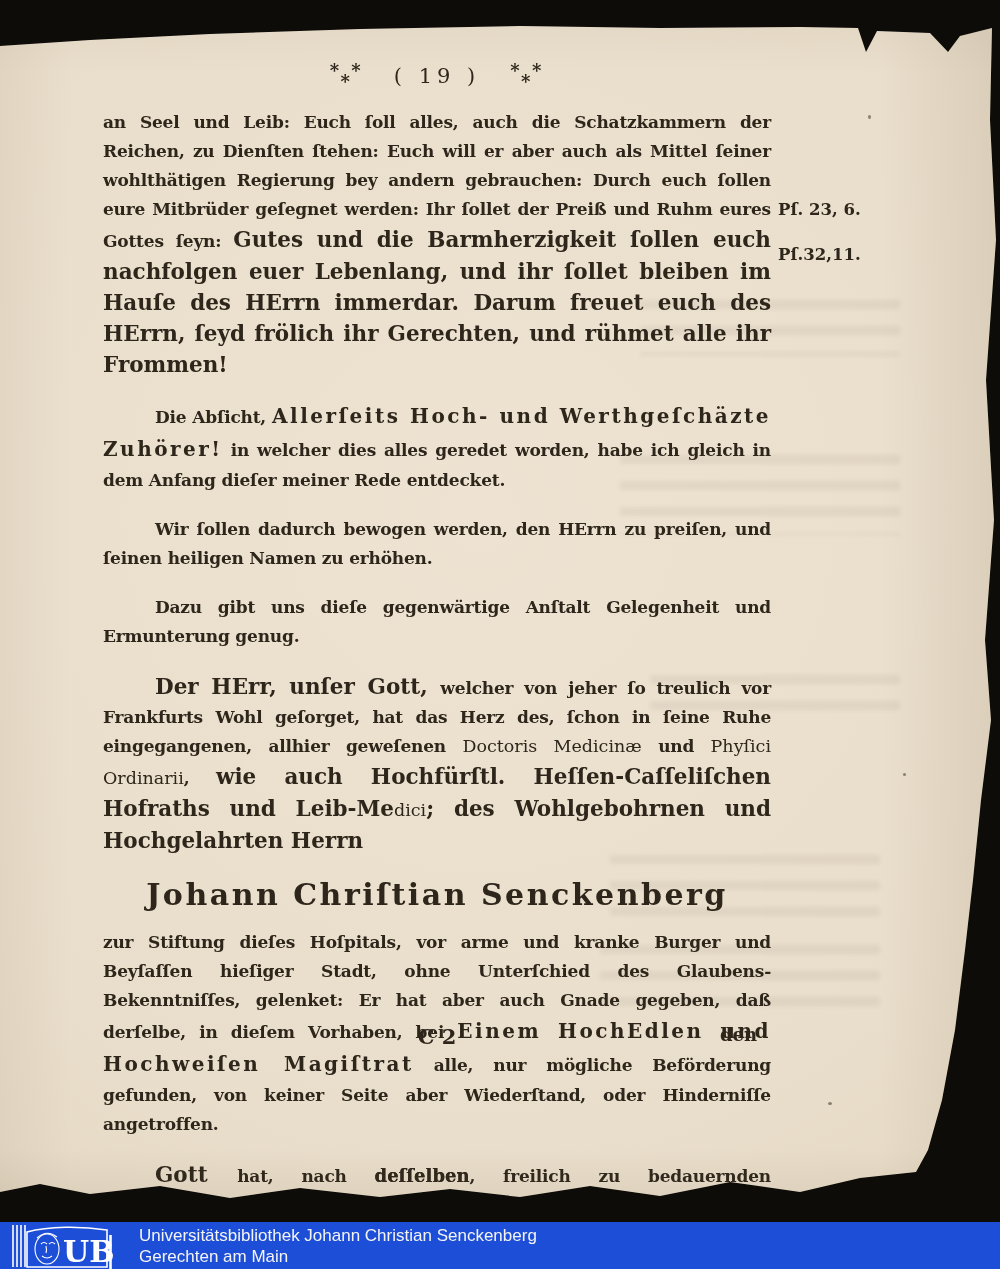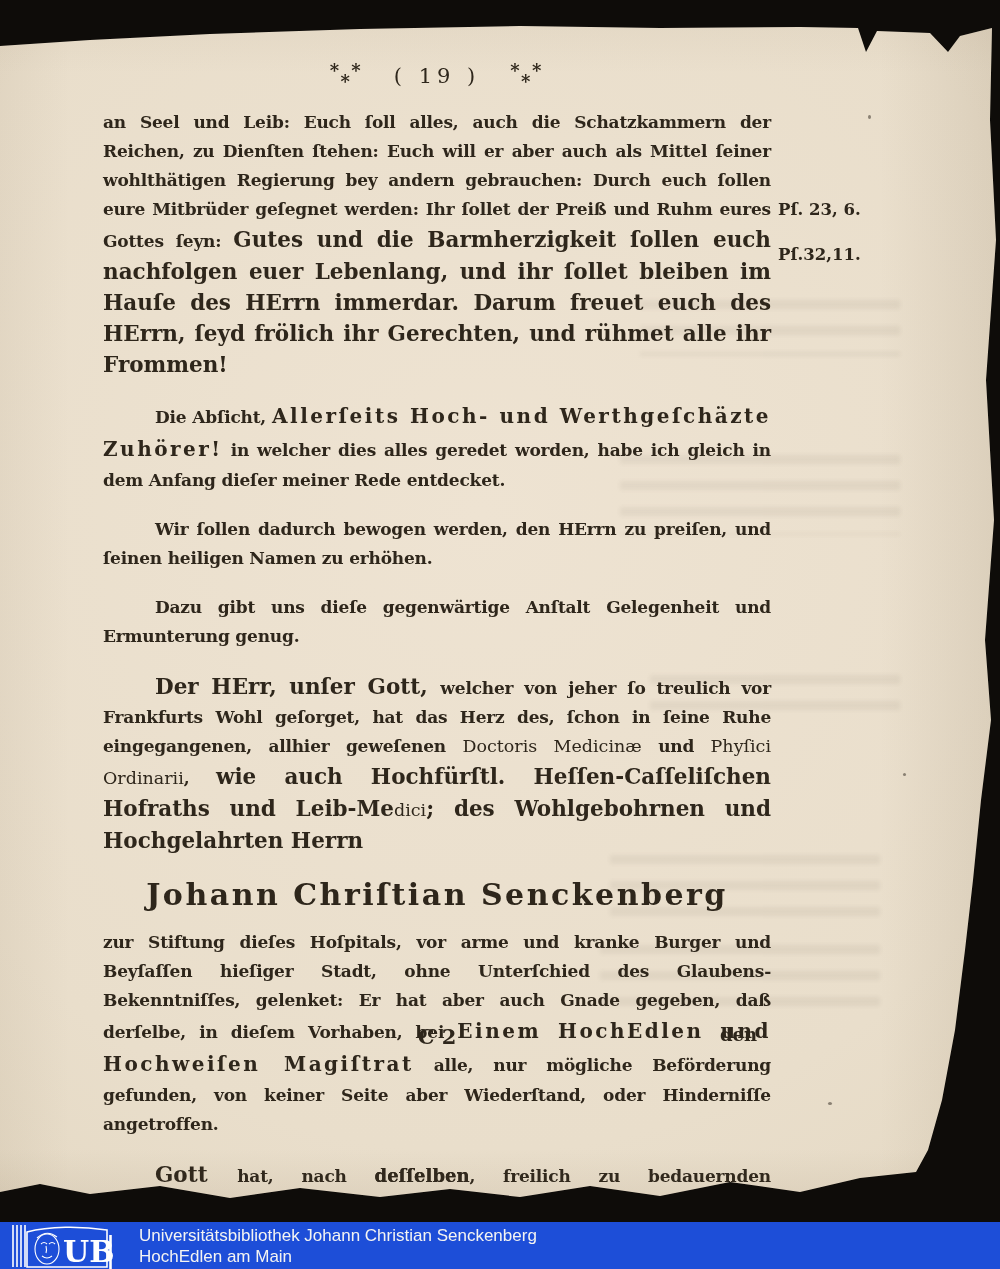--- a/index.html
+++ b/index.html
@@ -138,17 +138,17 @@
           <path d="M38,21 q3,-3 6,0"></path>
           <path d="M35,23 q1,4 0,7"></path>
           <path d="M31,33 q5,4 10,0"></path>
         </g>
         <text x="52" y="39" font-size="30" font-weight="bold" fill="#ffffff" font-family="DejaVu Serif, serif">UB</text>
         <line x1="99.5" y1="12" x2="99.5" y2="46" stroke="#ffffff" stroke-width="2.6"></line>
       </svg>
     </span>
     <div class="bartext">
       <div>Universitätsbibliothek Johann Christian Senckenberg</div>
-      <div>HochEdlen am Main</div>
+      <div>Gerechten am Main</div>
     </div>
   </div>
 
 </div>
 
 </body></html>

